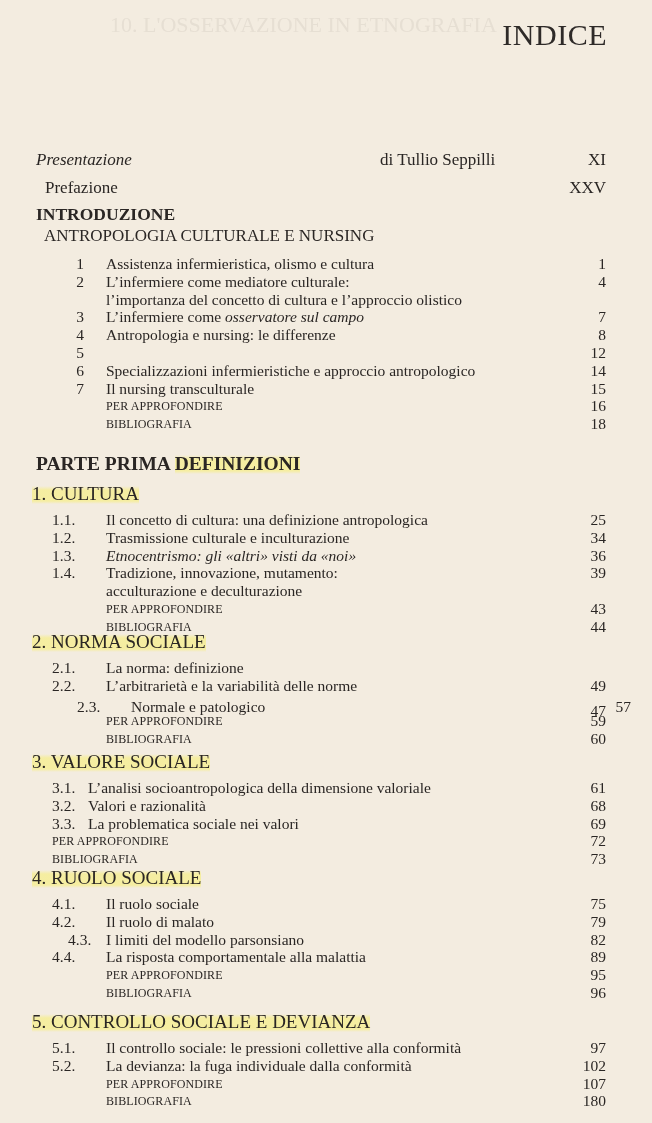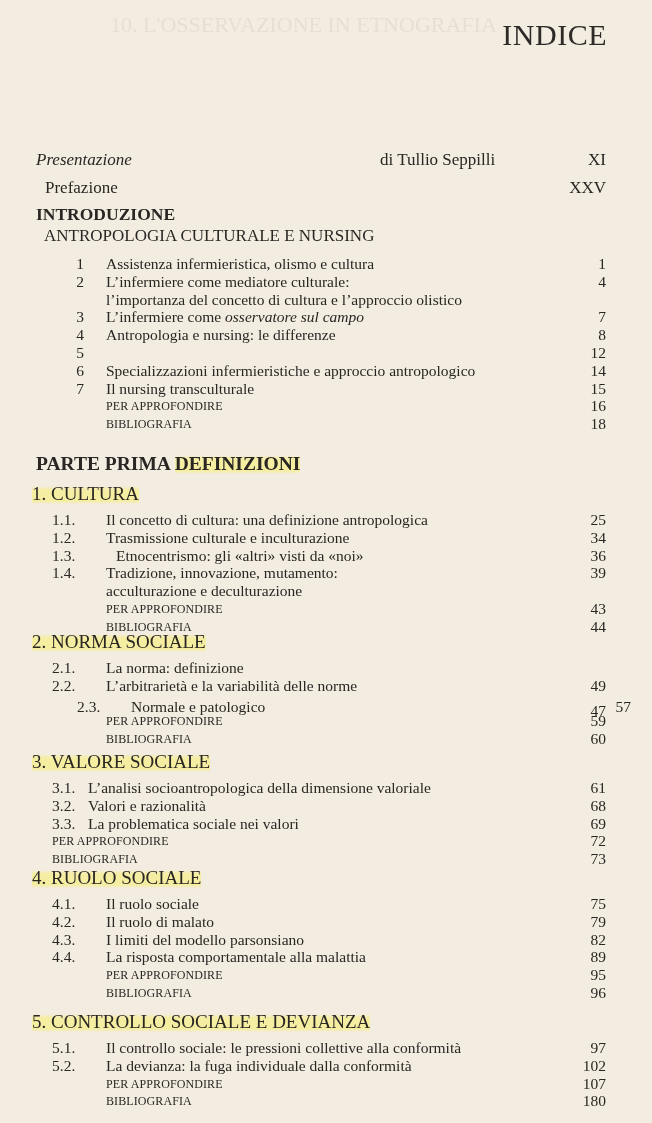--- a/index.html
+++ b/index.html
@@ -109,21 +109,21 @@
       <span class="txt" style="left: 106px;">Il concetto di cultura: una definizione antropologica</span>
       <span class="pg" style="right: 46px;">25</span>
     </div>
     <div class="row" style="top: 527.8px;">
       <span class="txt" style="left: 52px;">1.2.</span>
       <span class="txt" style="left: 106px;">Trasmissione culturale e inculturazione</span>
       <span class="pg" style="right: 46px;">34</span>
     </div>
     <div class="row" style="top: 545.6px;">
       <span class="txt" style="left: 52px;">1.3.</span>
-      <span class="txt" style="left: 116px;">Etnocentrismo: gli «altri» visti da «noi»</span>
+      <span class="txt" style="left: 106px; font-style: italic;">Etnocentrismo: gli «altri» visti da «noi»</span>
       <span class="pg" style="right: 46px;">36</span>
     </div>
     <div class="row" style="top: 563.4px;">
       <span class="txt" style="left: 52px;">1.4.</span>
       <span class="txt" style="left: 106px;">Tradizione, innovazione, mutamento:</span>
       <span class="pg" style="right: 46px;">39</span>
     </div>
     <div class="row" style="top: 581.2px;">
       <span class="txt" style="left: 106px;">acculturazione e deculturazione</span>
     </div>
@@ -194,21 +194,21 @@
       <span class="txt" style="left: 52px;">4.1.</span>
       <span class="txt" style="left: 106px;">Il ruolo sociale</span>
       <span class="pg" style="right: 46px;">75</span>
     </div>
     <div class="row" style="top: 911.8px;">
       <span class="txt" style="left: 52px;">4.2.</span>
       <span class="txt" style="left: 106px;">Il ruolo di malato</span>
       <span class="pg" style="right: 46px;">79</span>
     </div>
     <div class="row" style="top: 929.6px;">
-      <span class="txt" style="left: 52px;">4.3.</span>
+      <span class="txt" style="left: 68px;">4.3.</span>
       <span class="txt" style="left: 106px;">I limiti del modello parsonsiano</span>
       <span class="pg" style="right: 46px;">82</span>
     </div>
     <div class="row" style="top: 947.4px;">
       <span class="txt" style="left: 52px;">4.4.</span>
       <span class="txt" style="left: 106px;">La risposta comportamentale alla malattia</span>
       <span class="pg" style="right: 46px;">89</span>
     </div>
     <div class="row" style="top: 965.2px;">
       <span class="txt smallcaps" style="left: 106px;">PER APPROFONDIRE</span>

